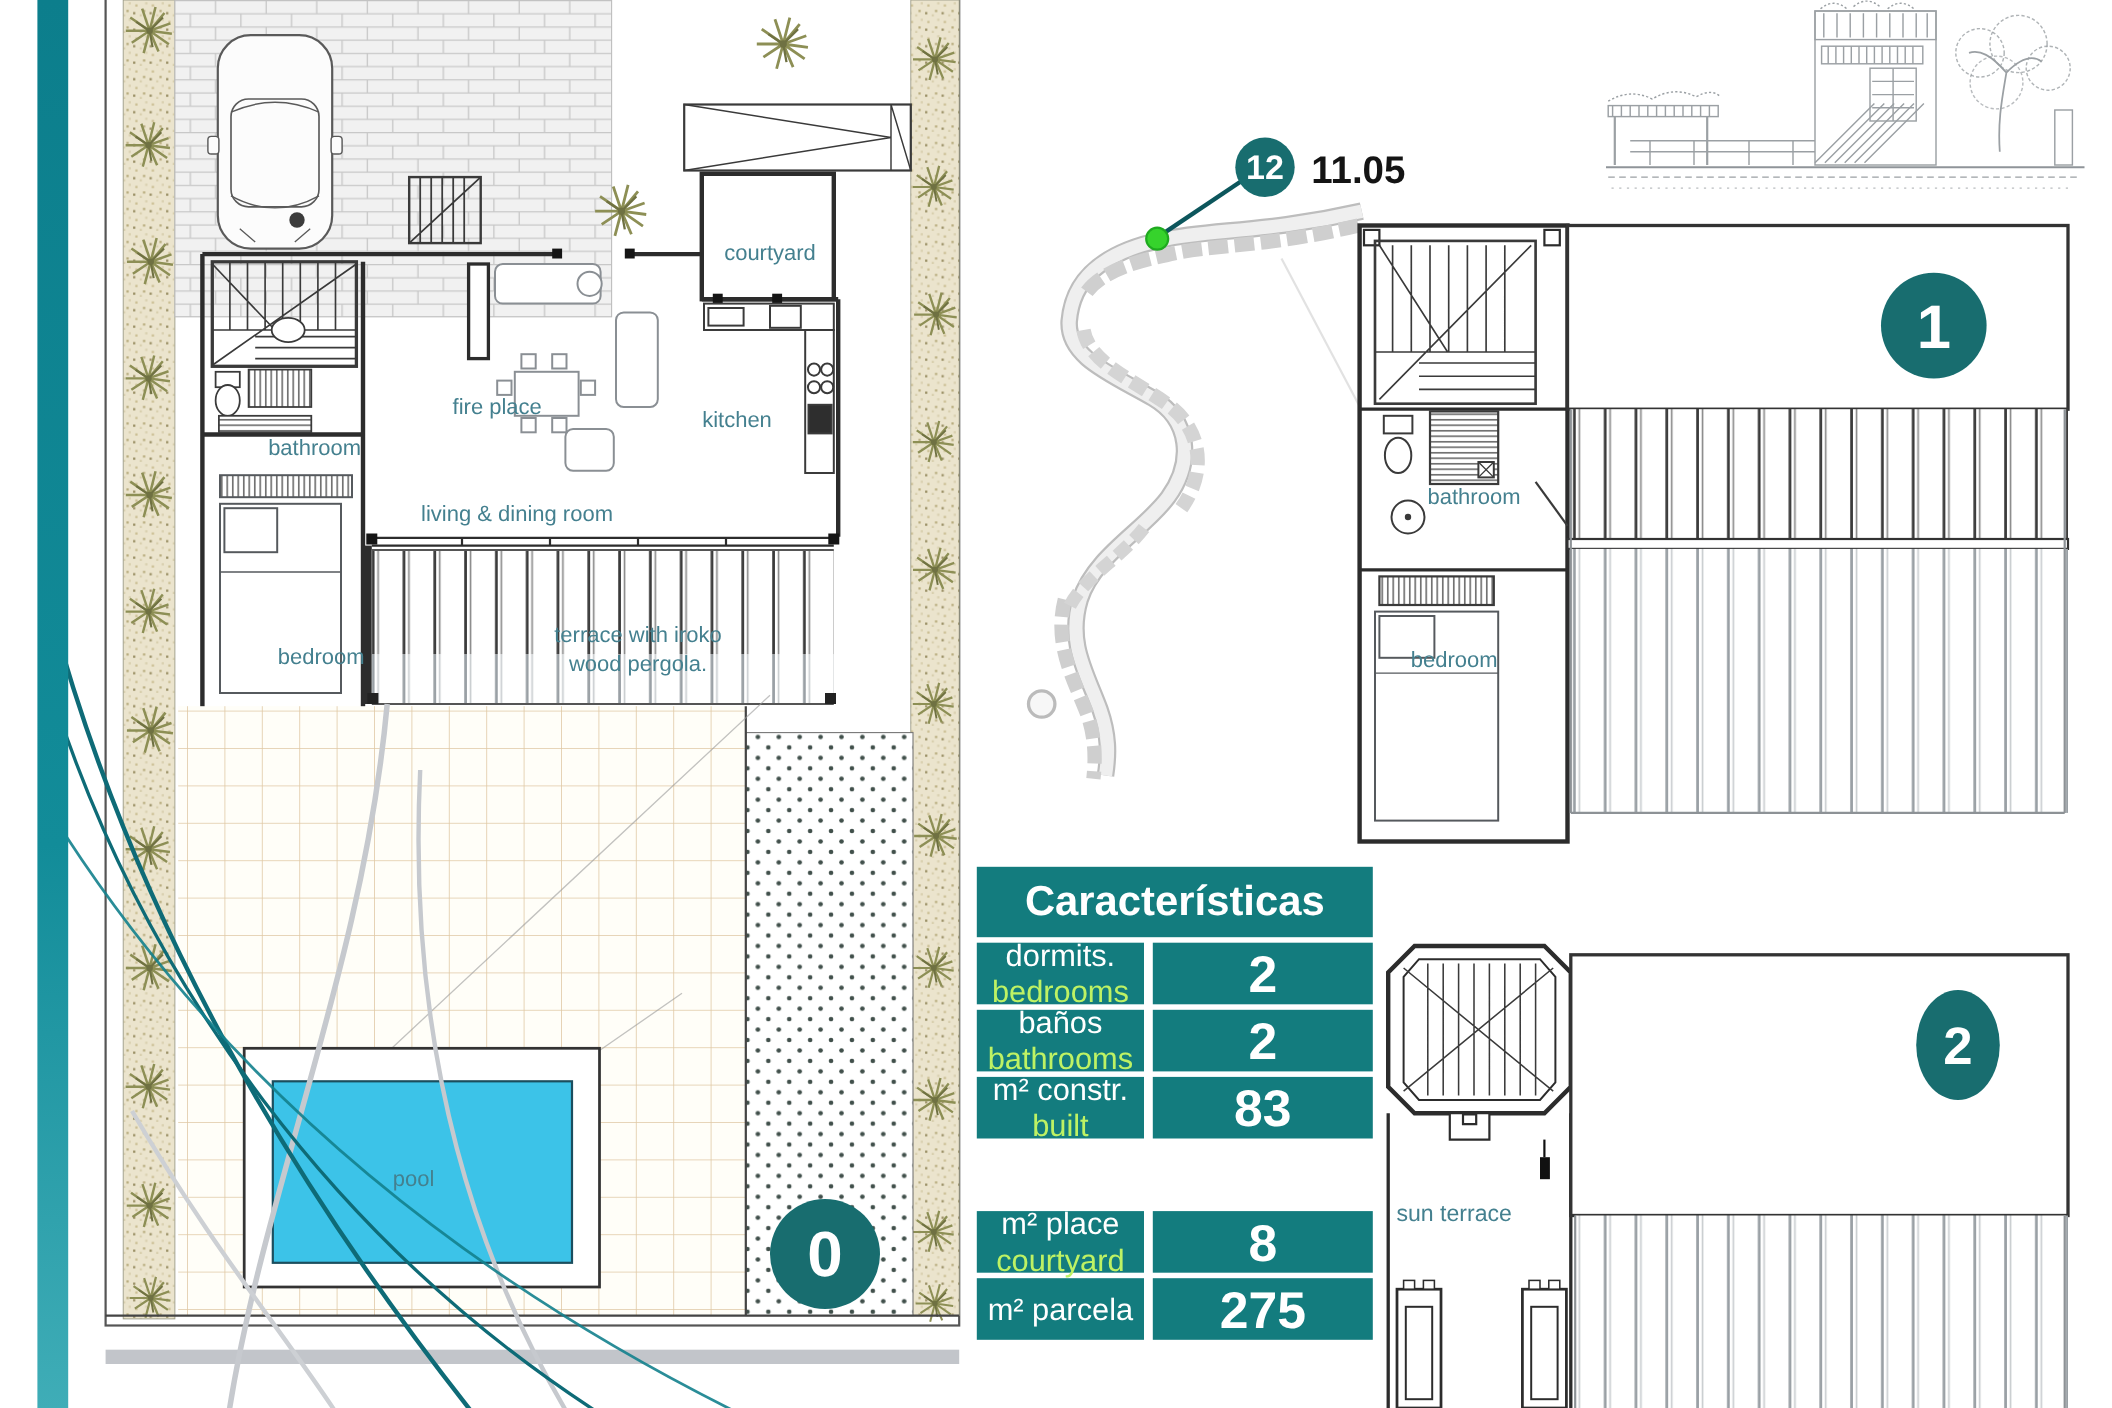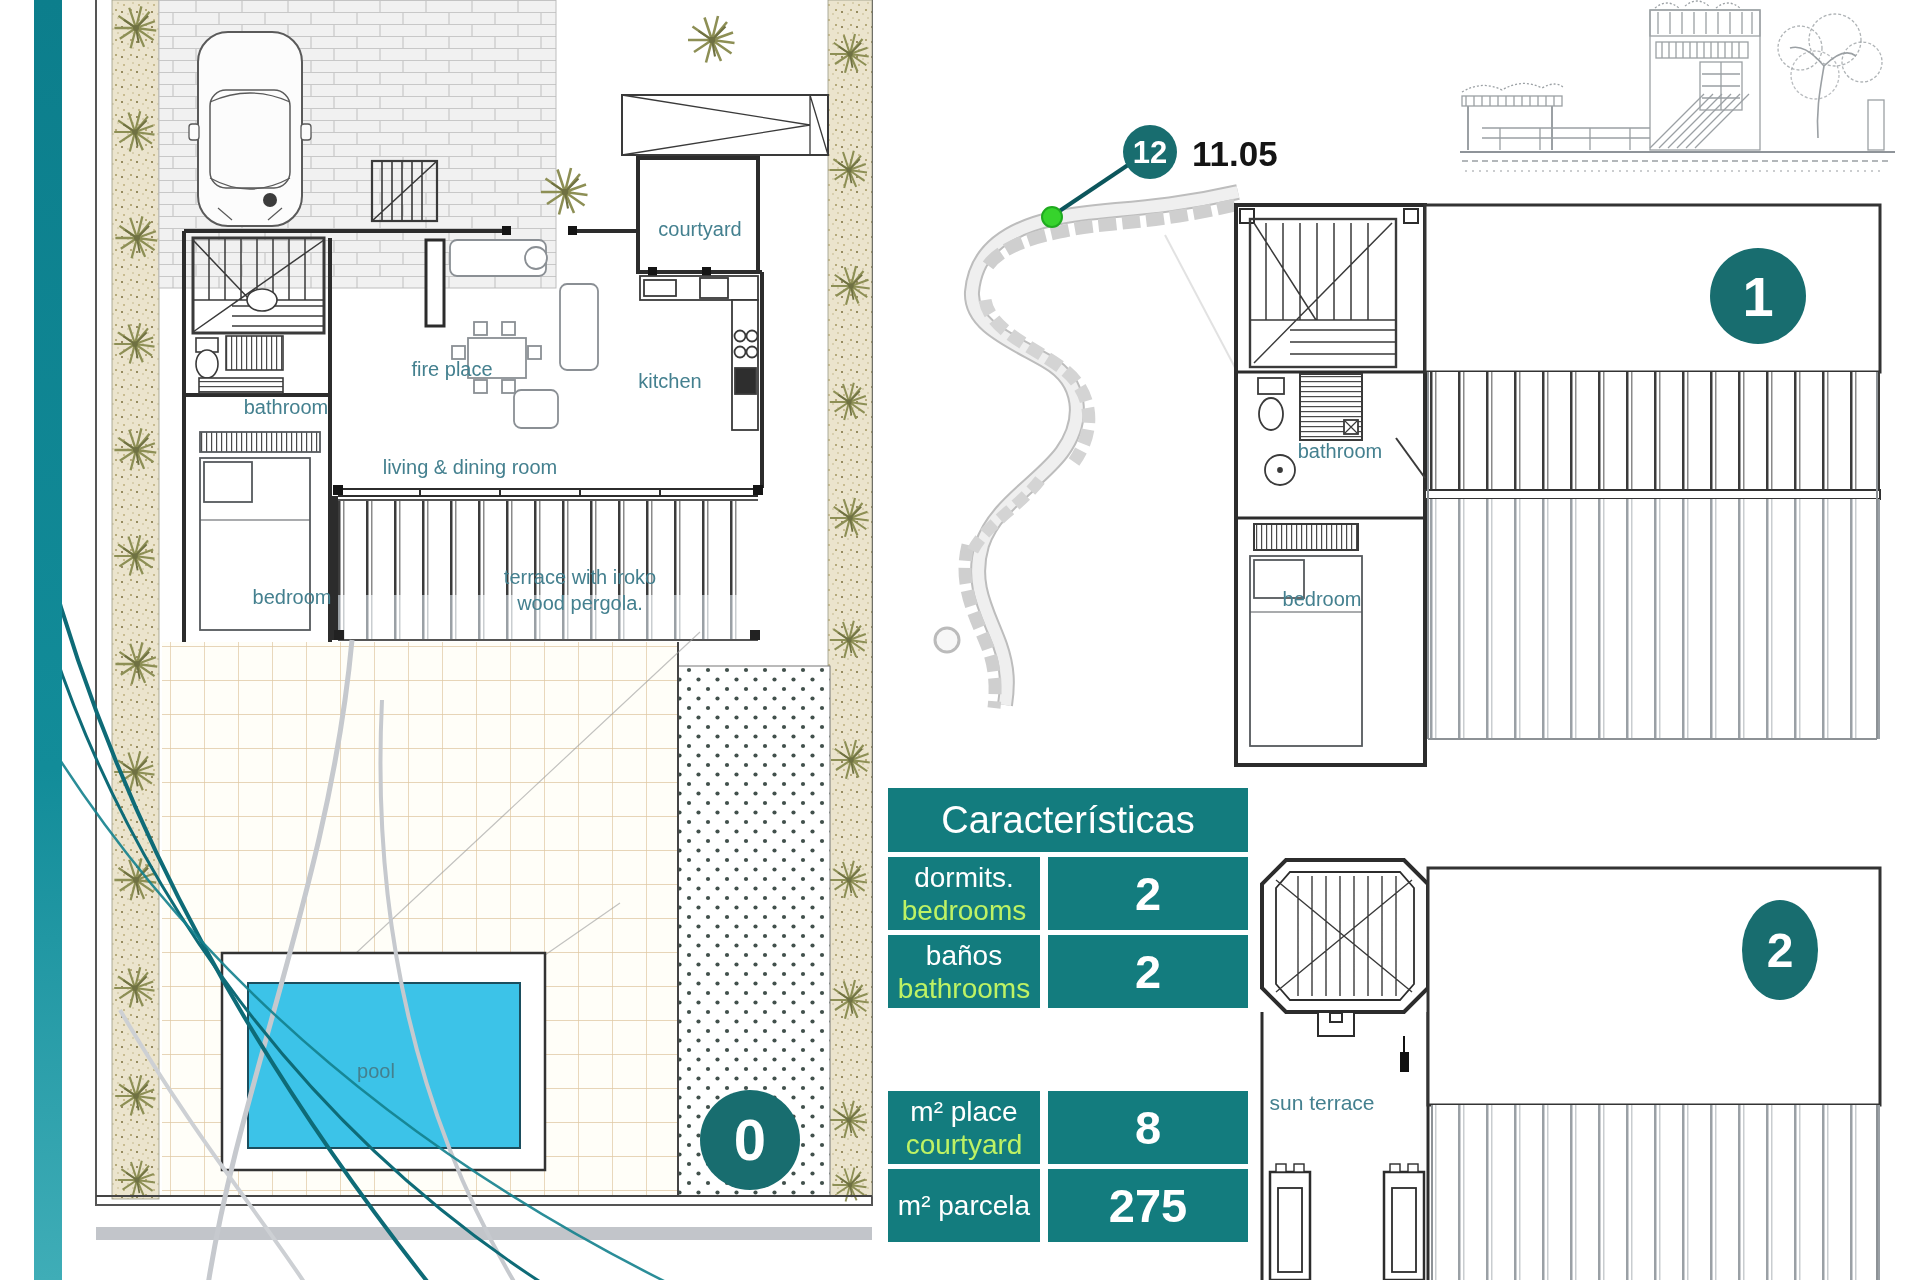--- a/index.html
+++ b/index.html
@@ -5,23 +5,23 @@
   html,body{margin:0;padding:0;background:#fff;}
   .page{position:relative;width:1920px;height:1280px;overflow:hidden;background:#fff;
         font-family:"Liberation Sans",sans-serif;}
   svg.scene{position:absolute;left:0;top:0;}
   svg text{font-family:"Liberation Sans",sans-serif;}
   .roomlbl{fill:#44808f;font-size:20px;}
   .roomlbl.big{font-size:21px;}
   .lvl{fill:#ffffff;font-weight:bold;}
   
   .ctable{position:absolute;left:888px;top:788px;width:360px;}
-  .ctable .hdr{height:64px;background:#137c7e;color:#fff;font-weight:normal;font-size:38px;
+  .ctable .hdr{height:64px;background:#137c7e;color:#fff;font-weight:bold;font-size:38px;
                display:flex;align-items:center;justify-content:center;}
-  .ctable .row{display:flex;margin-top:5px;height:73px;}
+  .ctable .row{display:flex;margin-top:5px;height:56px;}
   .ctable .lblcell{width:152px;background:#137c7e;display:flex;flex-direction:column;
                    justify-content:center;align-items:center;color:#fff;font-size:28px;line-height:33px;}
   .ctable .lblcell .en{color:#bef264;}
   .ctable .valcell{width:200px;margin-left:8px;background:#137c7e;color:#fff;font-weight:bold;
                    font-size:47px;display:flex;align-items:center;justify-content:center;}
 </style>
 </head>
 <body>
 
 <div class="page">
@@ -381,20 +381,27 @@
     <div class="valcell">2</div>
   </div>
   <div class="row">
     <div class="lblcell">
           <span class="es">baños</span>
           <span class="en">bathrooms</span>
         </div>
     <div class="valcell">2</div>
   </div>
   <div class="row">
+    <div class="lblcell">
+          <span class="es">m² constr.</span>
+          <span class="en">built</span>
+        </div>
+    <div class="valcell">83</div>
+  </div>
+  <div class="row">
   </div>
   <div class="row">
     <div class="lblcell">
           <span class="es">m² place</span>
           <span class="en">courtyard</span>
         </div>
     <div class="valcell">8</div>
   </div>
   <div class="row">
     <div class="lblcell">

